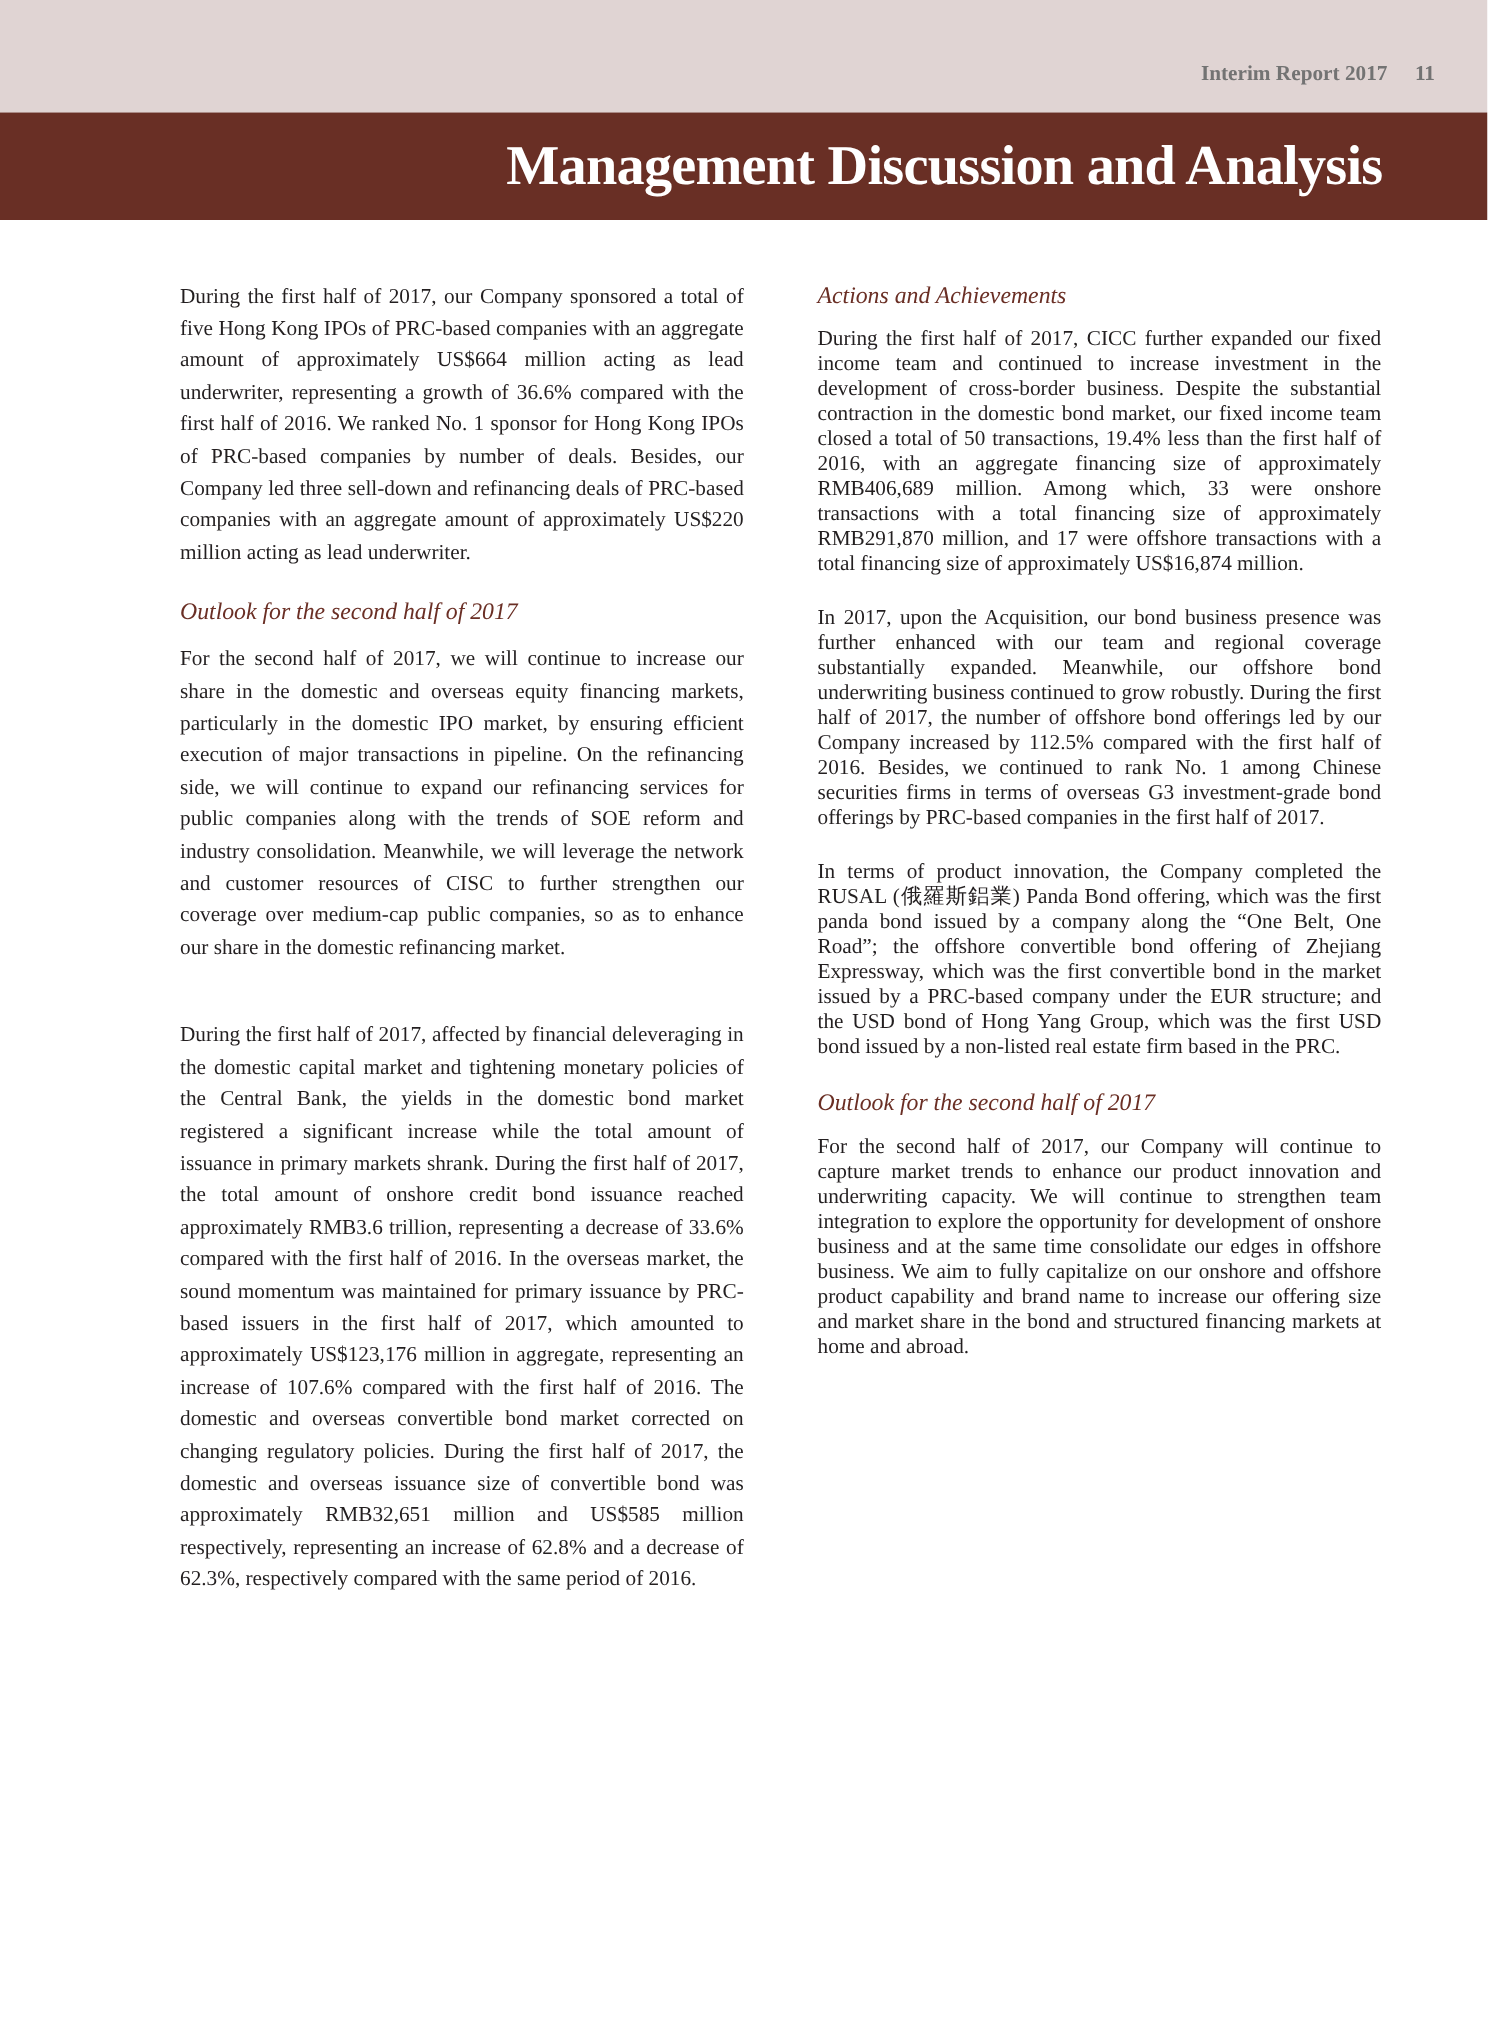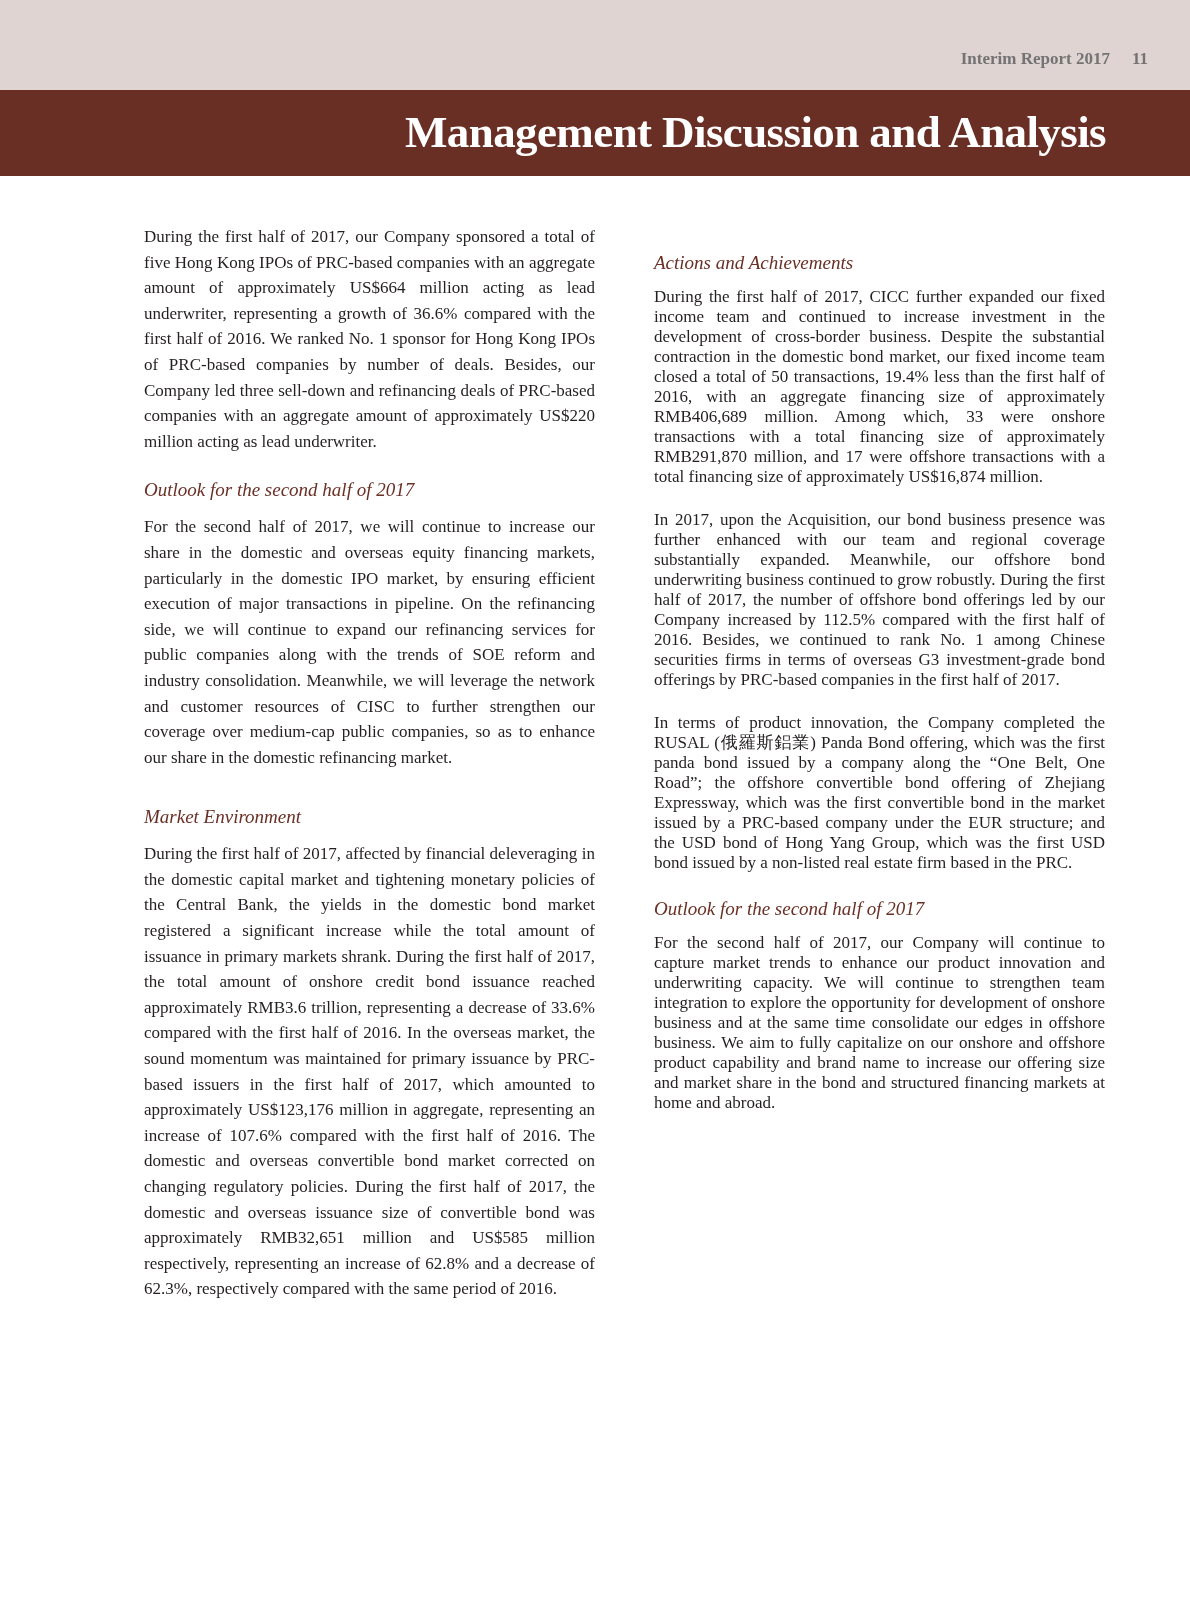--- a/index.html
+++ b/index.html
@@ -25,21 +25,21 @@
   }
   .page-title {
     position: absolute; right: 84px; top: 106px;
     font-size: 45px; color: #ffffff; font-weight: bold; letter-spacing: -0.6px;
     white-space: nowrap; margin: 0;
   }
   .col {
     position: absolute; top: 224px;
   }
   .col-left { left: 144px; width: 451px; }
-  .col-right { left: 654px; width: 451px; margin-top: 26px; }
+  .col-right { left: 654px; width: 451px; }
   p.body {
     margin: 0; font-size: 17px; line-height: 20px; text-align: justify;
     hyphens: none;
   }
   .col-left p.body { line-height: 25.6px; }
   h3.sub {
     margin: 0; font-size: 19px; font-style: italic; font-weight: normal;
     color: #6a2f25; line-height: 26px;
   }
   h2.sec {
@@ -59,21 +59,20 @@
 <h1 class="page-title">Management Discussion and Analysis</h1>
 
 <div class="col col-left">
   <p class="body">During the first half of 2017, our Company sponsored a total of five Hong Kong IPOs of PRC-based companies with an aggregate amount of approximately US$664 million acting as lead underwriter, representing a growth of 36.6% compared with the first half of 2016. We ranked No. 1 sponsor for Hong Kong IPOs of PRC-based companies by number of deals. Besides, our Company led three sell-down and refinancing deals of PRC-based companies with an aggregate amount of approximately US$220 million acting as lead underwriter.</p>
   <div class="gap-l"></div>
   <h3 class="sub">Outlook for the second half of 2017</h3>
   <div class="gap-s"></div>
   <p class="body">For the second half of 2017, we will continue to increase our share in the domestic and overseas equity financing markets, particularly in the domestic IPO market, by ensuring efficient execution of major transactions in pipeline. On the refinancing side, we will continue to expand our refinancing services for public companies along with the trends of SOE reform and industry consolidation. Meanwhile, we will leverage the network and customer resources of CISC to further strengthen our coverage over medium-cap public companies, so as to enhance our share in the domestic refinancing market.</p>
   <div class="gap-l"></div>
   <div class="gap-s"></div>
-  <h3 class="sub">Market Environment</h3>
   <div class="gap-s"></div>
   <p class="body">During the first half of 2017, affected by financial deleveraging in the domestic capital market and tightening monetary policies of the Central Bank, the yields in the domestic bond market registered a significant increase while the total amount of issuance in primary markets shrank. During the first half of 2017, the total amount of onshore credit bond issuance reached approximately RMB3.6 trillion, representing a decrease of 33.6% compared with the first half of 2016. In the overseas market, the sound momentum was maintained for primary issuance by PRC-based issuers in the first half of 2017, which amounted to approximately US$123,176 million in aggregate, representing an increase of 107.6% compared with the first half of 2016. The domestic and overseas convertible bond market corrected on changing regulatory policies. During the first half of 2017, the domestic and overseas issuance size of convertible bond was approximately RMB32,651 million and US$585 million respectively, representing an increase of 62.8% and a decrease of 62.3%, respectively compared with the same period of 2016.</p>
 </div>
 
 <div class="col col-right">
   <h3 class="sub">Actions and Achievements</h3>
   <div class="gap-s"></div>
   <p class="body">During the first half of 2017, CICC further expanded our fixed income team and continued to increase investment in the development of cross-border business. Despite the substantial contraction in the domestic bond market, our fixed income team closed a total of 50 transactions, 19.4% less than the first half of 2016, with an aggregate financing size of approximately RMB406,689 million. Among which, 33 were onshore transactions with a total financing size of approximately RMB291,870 million, and 17 were offshore transactions with a total financing size of approximately US$16,874 million.</p>
   <div class="gap-l"></div>
   <p class="body">In 2017, upon the Acquisition, our bond business presence was further enhanced with our team and regional coverage substantially expanded. Meanwhile, our offshore bond underwriting business continued to grow robustly. During the first half of 2017, the number of offshore bond offerings led by our Company increased by 112.5% compared with the first half of 2016. Besides, we continued to rank No. 1 among Chinese securities firms in terms of overseas G3 investment-grade bond offerings by PRC-based companies in the first half of 2017.</p>

